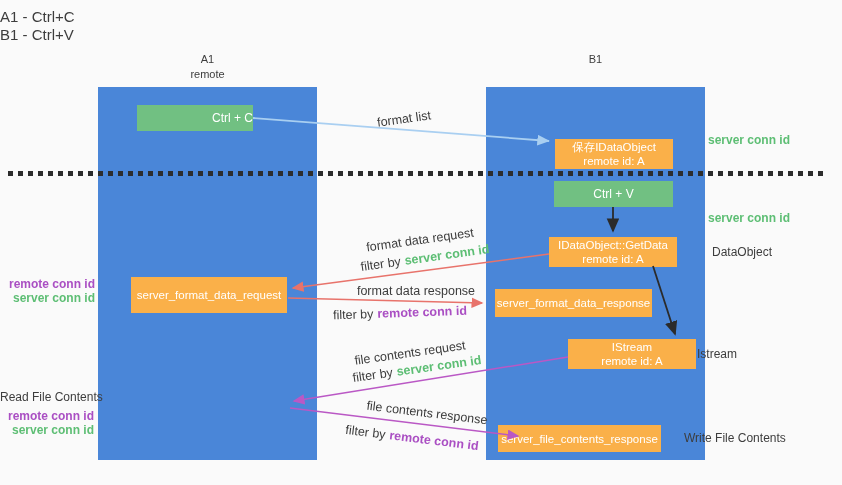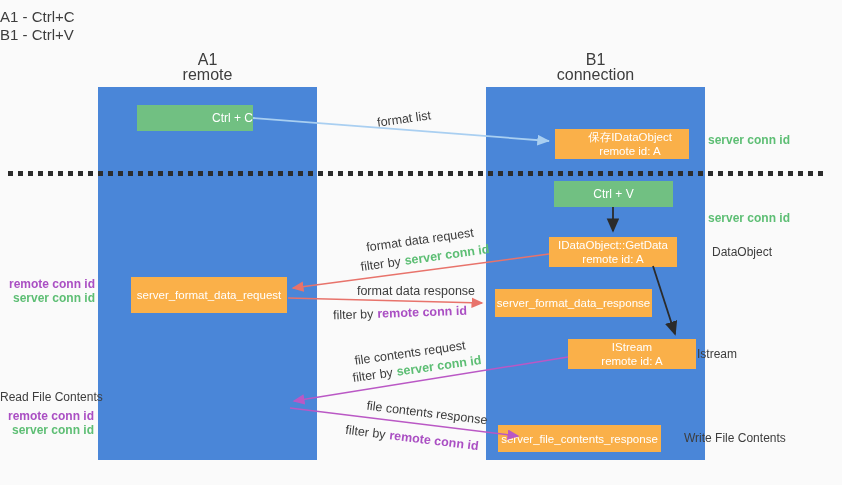--- a/index.html
+++ b/index.html
@@ -5,21 +5,21 @@
   :root{
     --background:#fafafa; --lane-blue:#4a86d8; --box-orange:#fab049; --box-green:#71c082;
     --green-text:#5dbe74; --purple-text:#aa4fc3; --red-arrow:#e8736b; --magenta-arrow:#ba58c5;
     --light-blue-arrow:#a9cff1; --black-arrow:#2b2b2b; --dark-text:#3d3d3d;
   }
   html,body{margin:0;padding:0;}
   body{background:var(--background);font-family:"Liberation Sans",sans-serif;}
   .canvas{position:relative;width:842px;height:485px;background:var(--background);overflow:hidden;}
   .abs{position:absolute;}
   .title{left:0;right:0;top:8px;text-align:left;font-size:15px;line-height:18px;color:var(--dark-text);}
-  .lane-header{text-align:center;font-size:16px;line-height:15px;color:var(--dark-text);}
+  .lane-header{text-align:center;font-size:11px;line-height:15px;color:var(--dark-text);}
   .lane{background:var(--lane-blue);}
   .dotted{left:8px;top:171px;width:818px;height:5px;z-index:5;
           background:repeating-linear-gradient(90deg,#2c2c2c 0 5px,transparent 5px 10px);}
   .node{display:flex;flex-direction:column;align-items:center;justify-content:center;
         color:#fff;font-size:12px;line-height:14px;text-align:center;z-index:3;}
   .node.small{font-size:11.5px;}
   .orange{background:var(--box-orange);}
   .green{background:var(--box-green);}
   .side{font-size:12px;line-height:14px;color:var(--dark-text);white-space:nowrap;z-index:4;}
   .side.bold-green{color:var(--green-text);font-weight:bold;}
@@ -43,21 +43,20 @@
     <div>A1 - Ctrl+C</div>
     <div>B1 - Ctrl+V</div>
   </div>
 
   <div class="abs lane-header" style="left:98px;top:52px;width:219px;">
     <div>A1</div>
     <div>remote</div>
   </div>
   <div class="abs lane-header" style="left:486px;top:52px;width:219px;">
     <div>B1</div>
-    <div>connection</div>
   </div>
 
   <div class="abs lane" style="left:98px;top:87px;width:219px;height:373px;"></div>
   <div class="abs lane" style="left:486px;top:87px;width:219px;height:373px;"></div>
 
   <div class="abs dotted"></div>
 
   <svg class="arrows" width="842" height="485">
     <defs>
       <marker id="m-blue" markerWidth="8" markerHeight="8" refX="6.5" refY="3" orient="auto">
@@ -78,21 +77,21 @@
     <line class="st-black" x1="653" y1="266" x2="675" y2="334" marker-end="url(#m-black)"></line>
     <line class="st-red" x1="549" y1="254" x2="293" y2="288" marker-end="url(#m-red)"></line>
     <line class="st-red" x1="288" y1="298" x2="482" y2="303" marker-end="url(#m-red)"></line>
     <line class="st-mag" x1="568" y1="357" x2="294" y2="401" marker-end="url(#m-mag)"></line>
     <line class="st-mag" x1="290" y1="408" x2="518" y2="436" marker-end="url(#m-mag)"></line>
   </svg>
 
   <div class="abs node green" style="left:137px;top:105px;width:116px;height:26px;align-items:flex-end;">
     <span>Ctrl + C</span>
   </div>
-  <div class="abs node orange small" style="left:555px;top:129px;width:118px;height:30px;padding-left:16px;">
+  <div class="abs node orange small" style="left:555px;top:139px;width:118px;height:30px;">
     <span>保存IDataObject</span>
     <span>remote id: A</span>
   </div>
   <div class="abs node green" style="left:554px;top:181px;width:119px;height:26px;">
     <span>Ctrl + V</span>
   </div>
   <div class="abs node orange small" style="left:549px;top:237px;width:128px;height:30px;">
     <span>IDataObject::GetData</span>
     <span>remote id: A</span>
   </div>

